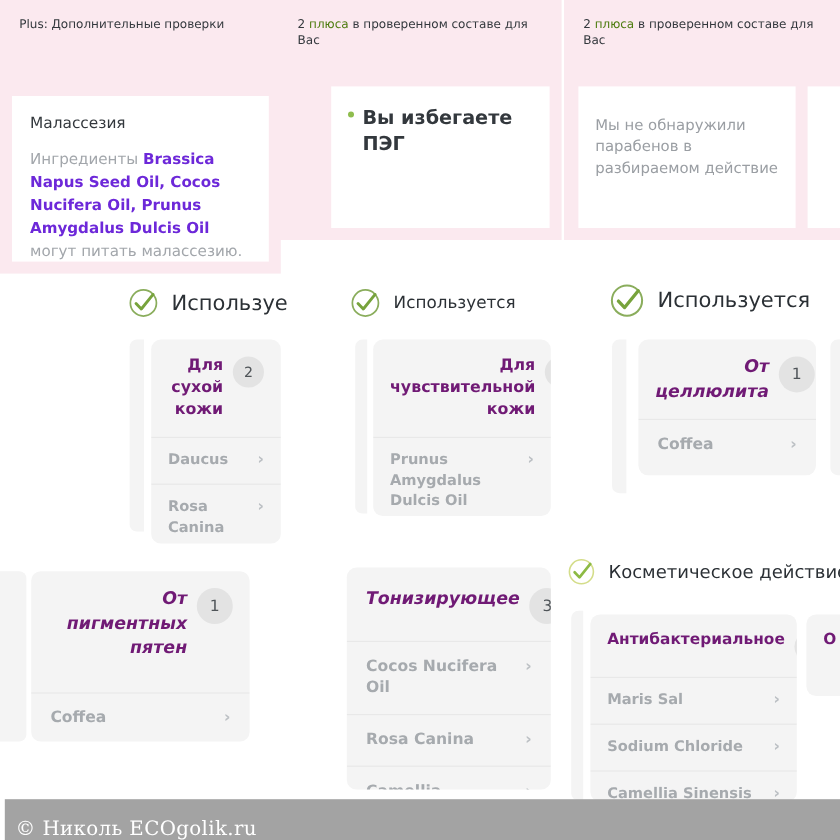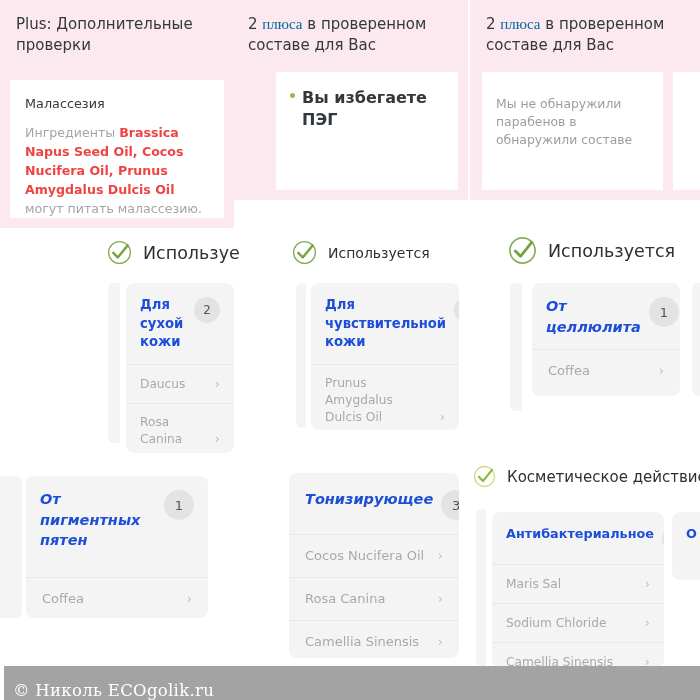--- a/index.html
+++ b/index.html
@@ -12,48 +12,48 @@
   }
   .stage { position:relative; width:700px; height:700px; overflow:hidden; }
 
   
   .pink-card {
     position:absolute;
     background:#fbe9ef;
     overflow:hidden;
   }
   .pink-title {
-    font-size:15px;
+    font-size:10px;
     line-height:1.42;
     color:#33383d;
     padding:14px 16px 10px 16px;
     font-weight:400;
   }
-  .pink-title .accent { color:#0369a1;font-family:Liberation Serif, serif; }
+  .pink-title .accent { color:#4d7c0f; }
   .pink-inner {
     position:absolute;
     background:#ffffff;
     overflow:hidden;
   }
   .bullet-row { display:flex; gap:7px; align-items:flex-start; }
   .bullet-dot {
     width:5px;height:5px;border-radius:50%;
     background:#8fbd4e; flex:0 0 auto; margin-top:6px;
   }
   .bullet-label {
     font-size:16px; color:#33383d; font-weight:600; line-height:1.35;
   }
   .bullet-desc {
     font-size:12.4px; color:#9a9ea3; line-height:1.45; margin-top:8px;
   }
 
   
   .mal-title { font-size:12.8px; color:#33383d; }
   .mal-body  { font-size:12.6px; color:#a2a6ab; line-height:1.5; margin-top:13px; }
-  .mal-body b { color:#ef4444; font-weight:600; }
+  .mal-body b { color:#6d28d9; font-weight:600; }
 
   
   .sec-head {
     position:absolute; display:flex; align-items:center; gap:11px;
     white-space:nowrap;
   }
   .check-ico { width:25px; height:25px; flex:0 0 auto; display:block; }
   .sec-title { font-size:17.5px; color:#2b3035; font-weight:400; }
   .sec-title-sm { font-size:14px; color:#2b3035; font-weight:400; }
 
@@ -63,32 +63,32 @@
     background:#f4f4f4;
     border-radius:8px;
     overflow:hidden;
   }
   .g-card.sliver { background:#f4f4f4; }
   .g-head {
     display:flex; align-items:flex-start; justify-content:space-between;
     gap:8px; padding:13px 14px 12px 14px;
   }
   .g-head .t {
-    font-size:13.2px; color:#1d4ed8; font-weight:600; line-height:1.42;
+    font-size:13.2px; color:#701a75; font-weight:600; line-height:1.42;text-align:right;
   }
   .g-count {
     flex:0 0 auto; width:26px; height:26px; border-radius:50%;
     background:#e3e3e3; color:#4f5458; font-size:11.8px;
     display:flex; align-items:center; justify-content:center; margin-top:1px;
   }
   .g-row {
-    display:flex; align-items:flex-end; justify-content:space-between;
+    display:flex; align-items:flex-start; justify-content:space-between;
     gap:8px; padding:10px 14px 10px 14px;
     border-top:1px solid #e8e8e8;
-    font-size:12.2px; color:#a6aaae; line-height:1.38;
+    font-size:12.2px; color:#a6aaae; line-height:1.38;font-weight:bold;
   }
   .g-row .chev { color:#bcc0c4; font-size:13px; flex:0 0 auto; }
 
   
   .g-card.wide .g-head .t { font-size:14.5px;font-style:italic; }
   .g-card.wide .g-count  { width:30px;height:30px;font-size:13px; }
   .g-card.wide .g-row    { font-size:13px; padding:12px 16px; }
 
   
   .watermark {
@@ -128,21 +128,21 @@
         <span class="bullet-label">Вы избегаете ПЭГ</span>
       </div>
     </div>
   </div>
 
   <div class="pink-card" style="left:470px; top:0px; width:230px; height:200px;">
     <div class="pink-title">
       <span>2 </span><span class="accent">плюса</span><span> в проверенном составе для Вас</span>
     </div>
     <div class="pink-inner" style="left:12px; top:72px; width:181px; height:118px; padding:15px 14px;">
-      <div class="bullet-desc">Мы не обнаружили парабенов в обнаружили составе</div>
+      <div class="bullet-desc">Мы не обнаружили парабенов в разбираемом действие</div>
     </div>
 
     <div style="position:absolute;left:203px;top:72px;width:27px;height:118px;background:#ffffff;"></div>
   </div>
 
   <div class="sec-head" style="left:107px; top:240px;">
     <svg class="check-ico" viewBox="0 0 26 26">
       <circle cx="13" cy="13" r="11.3" fill="none" stroke="#8aad5c" stroke-width="1.5"></circle>
       <path d="M6.6 13.4 L11.2 18.2 L21.4 5.6" fill="none" stroke="#77a33c" stroke-width="2.5" stroke-linecap="round" stroke-linejoin="round"></path>
     </svg>

